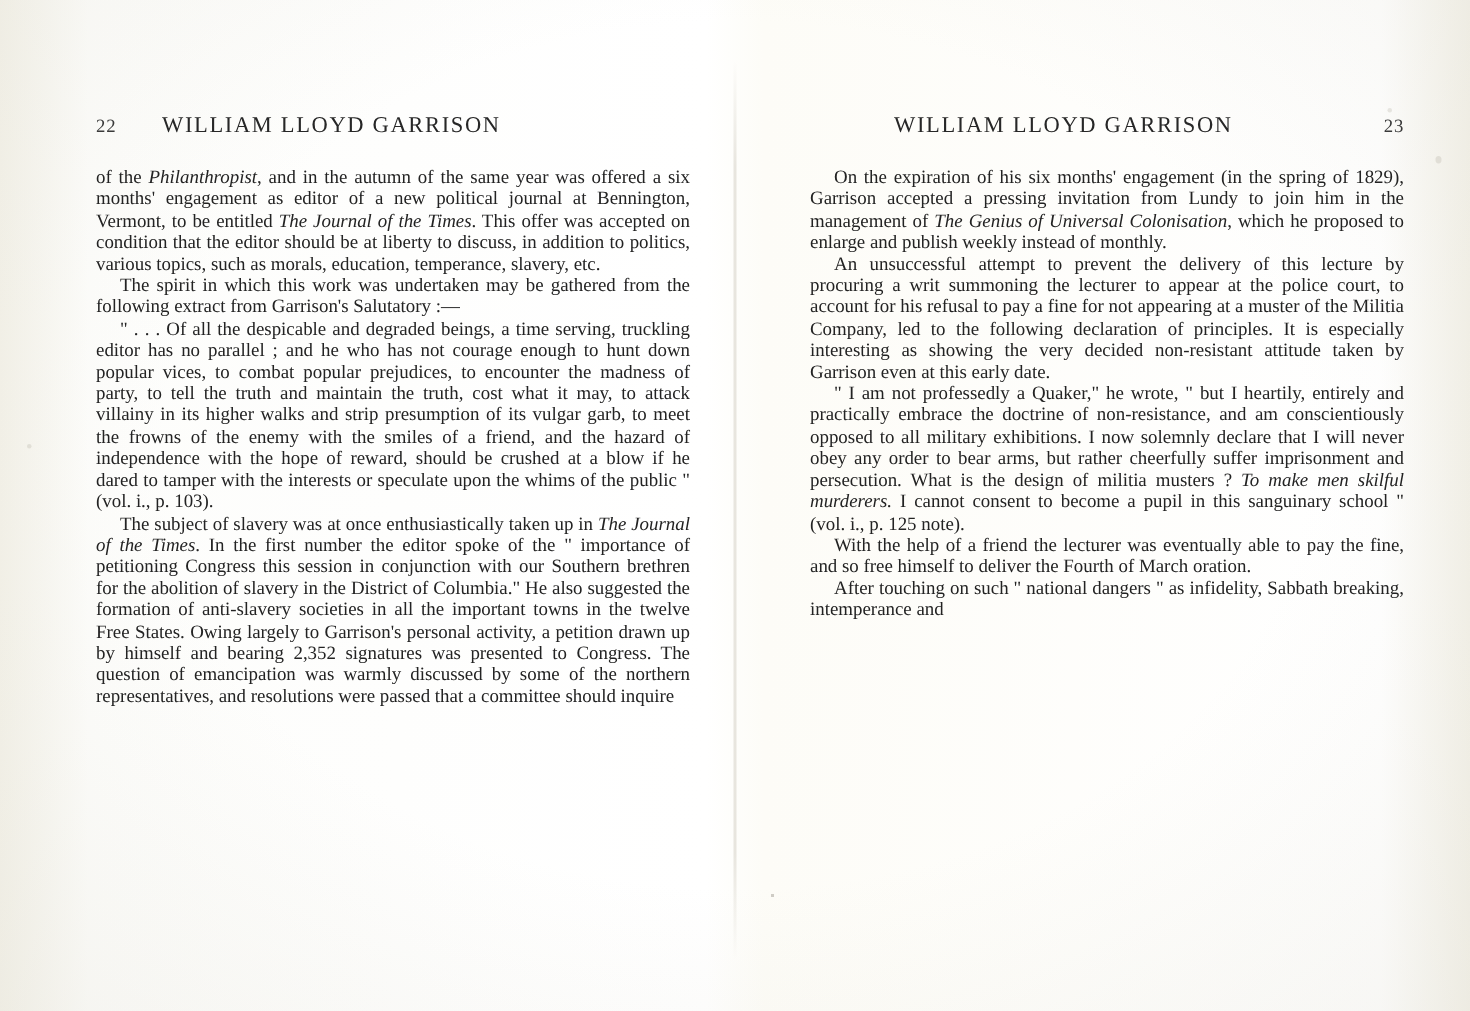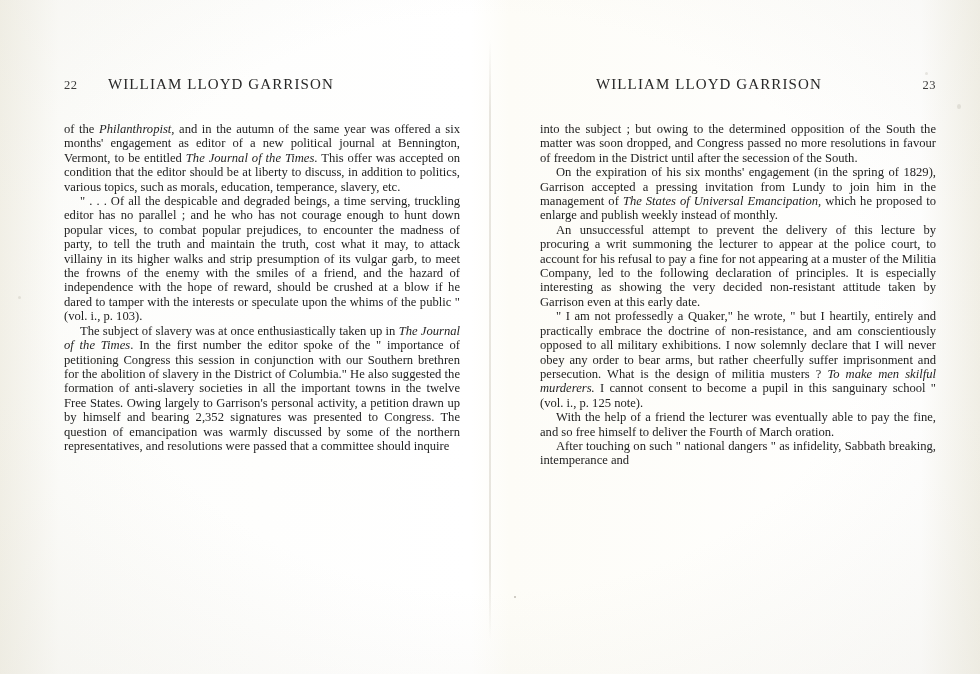--- a/index.html
+++ b/index.html
@@ -67,21 +67,21 @@
     letter-spacing: 1.1px;
     color: #272727;
     white-space: nowrap;
   }
   .rh-left .folio { width: 44px; }
   .rh-left .rh-title { flex: 1; }
   .rh-right .rh-title { flex: 1; text-align: left; padding-left: 56px; }
   .rh-right .folio { width: 30px; text-align: right; }
 
   .body-text {
-    margin-top: 20px;
+    margin-top: 9px;
     font-family: "Liberation Serif", serif;
     font-size: 12.6px;
     line-height: 14.4px;
     text-align: justify;
     color: #232323;
     -webkit-font-smoothing: none;
   }
   .body-text p {
     margin: 0;
     text-indent: 16px;
@@ -111,32 +111,32 @@
   <div class="blotch" style="left:925px; top:72px; width:3px; height:3px;"></div>
   <div class="edge-mark" style="left:514px; top:596px; width:2px; height:2px;"></div>
 
   <div class="col col-left">
     <div class="running-head rh-left">
       <span class="folio">22</span>
       <span class="rh-title">WILLIAM LLOYD GARRISON</span>
     </div>
     <div class="body-text">
         <p class="noindent">of the <i>Philanthropist</i>, and in the autumn of the same year was offered a six months' engagement as editor of a new political journal at Bennington, Vermont, to be entitled <i>The Journal of the Times</i>. This offer was accepted on condition that the editor should be at liberty to discuss, in addition to politics, various topics, such as morals, education, temperance, slavery, etc.</p>
+        <p>The spirit in which this work was undertaken may be gathered from the following extract from Garrison's Salutatory :—</p>
         <p>"&nbsp;.&nbsp;.&nbsp;. Of all the despicable and degraded beings, a time serving, truckling editor has no parallel ; and he who has not courage enough to hunt down popular vices, to combat popular prejudices, to encounter the madness of party, to tell the truth and maintain the truth, cost what it may, to attack villainy in its higher walks and strip presumption of its vulgar garb, to meet the frowns of the enemy with the smiles of a friend, and the hazard of independence with the hope of reward, should be crushed at a blow if he dared to tamper with the interests or speculate upon the whims of the public " (vol. i., p. 103).</p>
         <p>The subject of slavery was at once enthusiastically taken up in <i>The Journal of the Times</i>. In the first number the editor spoke of the " importance of petitioning Congress this session in conjunction with our Southern brethren for the abolition of slavery in the District of Columbia." He also suggested the formation of anti-slavery societies in all the important towns in the twelve Free States. Owing largely to Garrison's personal activity, a petition drawn up by himself and bearing 2,352 signatures was presented to Congress. The question of emancipation was warmly discussed by some of the northern representatives, and resolutions were passed that a committee should inquire</p>
       </div>
   </div>
 
   <div class="col col-right">
     <div class="running-head rh-right">
       <span class="rh-title">WILLIAM LLOYD GARRISON</span>
       <span class="folio">23</span>
     </div>
     <div class="body-text">
-        <p class="noindent">into the subject ; but owing to the determined opposition of the South the matter was soon dropped, and Congress passed no more resolutions in favour of freedom in the District until after the secession of the South.</p>
-        <p>On the expiration of his six months' engagement (in the spring of 1829), Garrison accepted a pressing invitation from Lundy to join him in the management of <i>The States of Universal Emancipation</i>, which he proposed to enlarge and publish weekly instead of monthly.</p>
+        <p>On the expiration of his six months' engagement (in the spring of 1829), Garrison accepted a pressing invitation from Lundy to join him in the management of <i>The Genius of Universal Colonisation</i>, which he proposed to enlarge and publish weekly instead of monthly.</p>
         <p>An unsuccessful attempt to prevent the delivery of this lecture by procuring a writ summoning the lecturer to appear at the police court, to account for his refusal to pay a fine for not appearing at a muster of the Militia Company, led to the following declaration of principles. It is especially interesting as showing the very decided non-resistant attitude taken by Garrison even at this early date.</p>
         <p>" I am not professedly a Quaker," he wrote, " but I heartily, entirely and practically embrace the doctrine of non-resistance, and am conscientiously opposed to all military exhibitions. I now solemnly declare that I will never obey any order to bear arms, but rather cheerfully suffer imprisonment and persecution. What is the design of militia musters ? <i>To make men skilful murderers.</i> I cannot consent to become a pupil in this sanguinary school " (vol. i., p. 125 note).</p>
         <p>With the help of a friend the lecturer was eventually able to pay the fine, and so free himself to deliver the Fourth of March oration.</p>
         <p>After touching on such " national dangers " as infidelity, Sabbath breaking, intemperance and</p>
       </div>
   </div>
 </div>
 
 </body></html>

